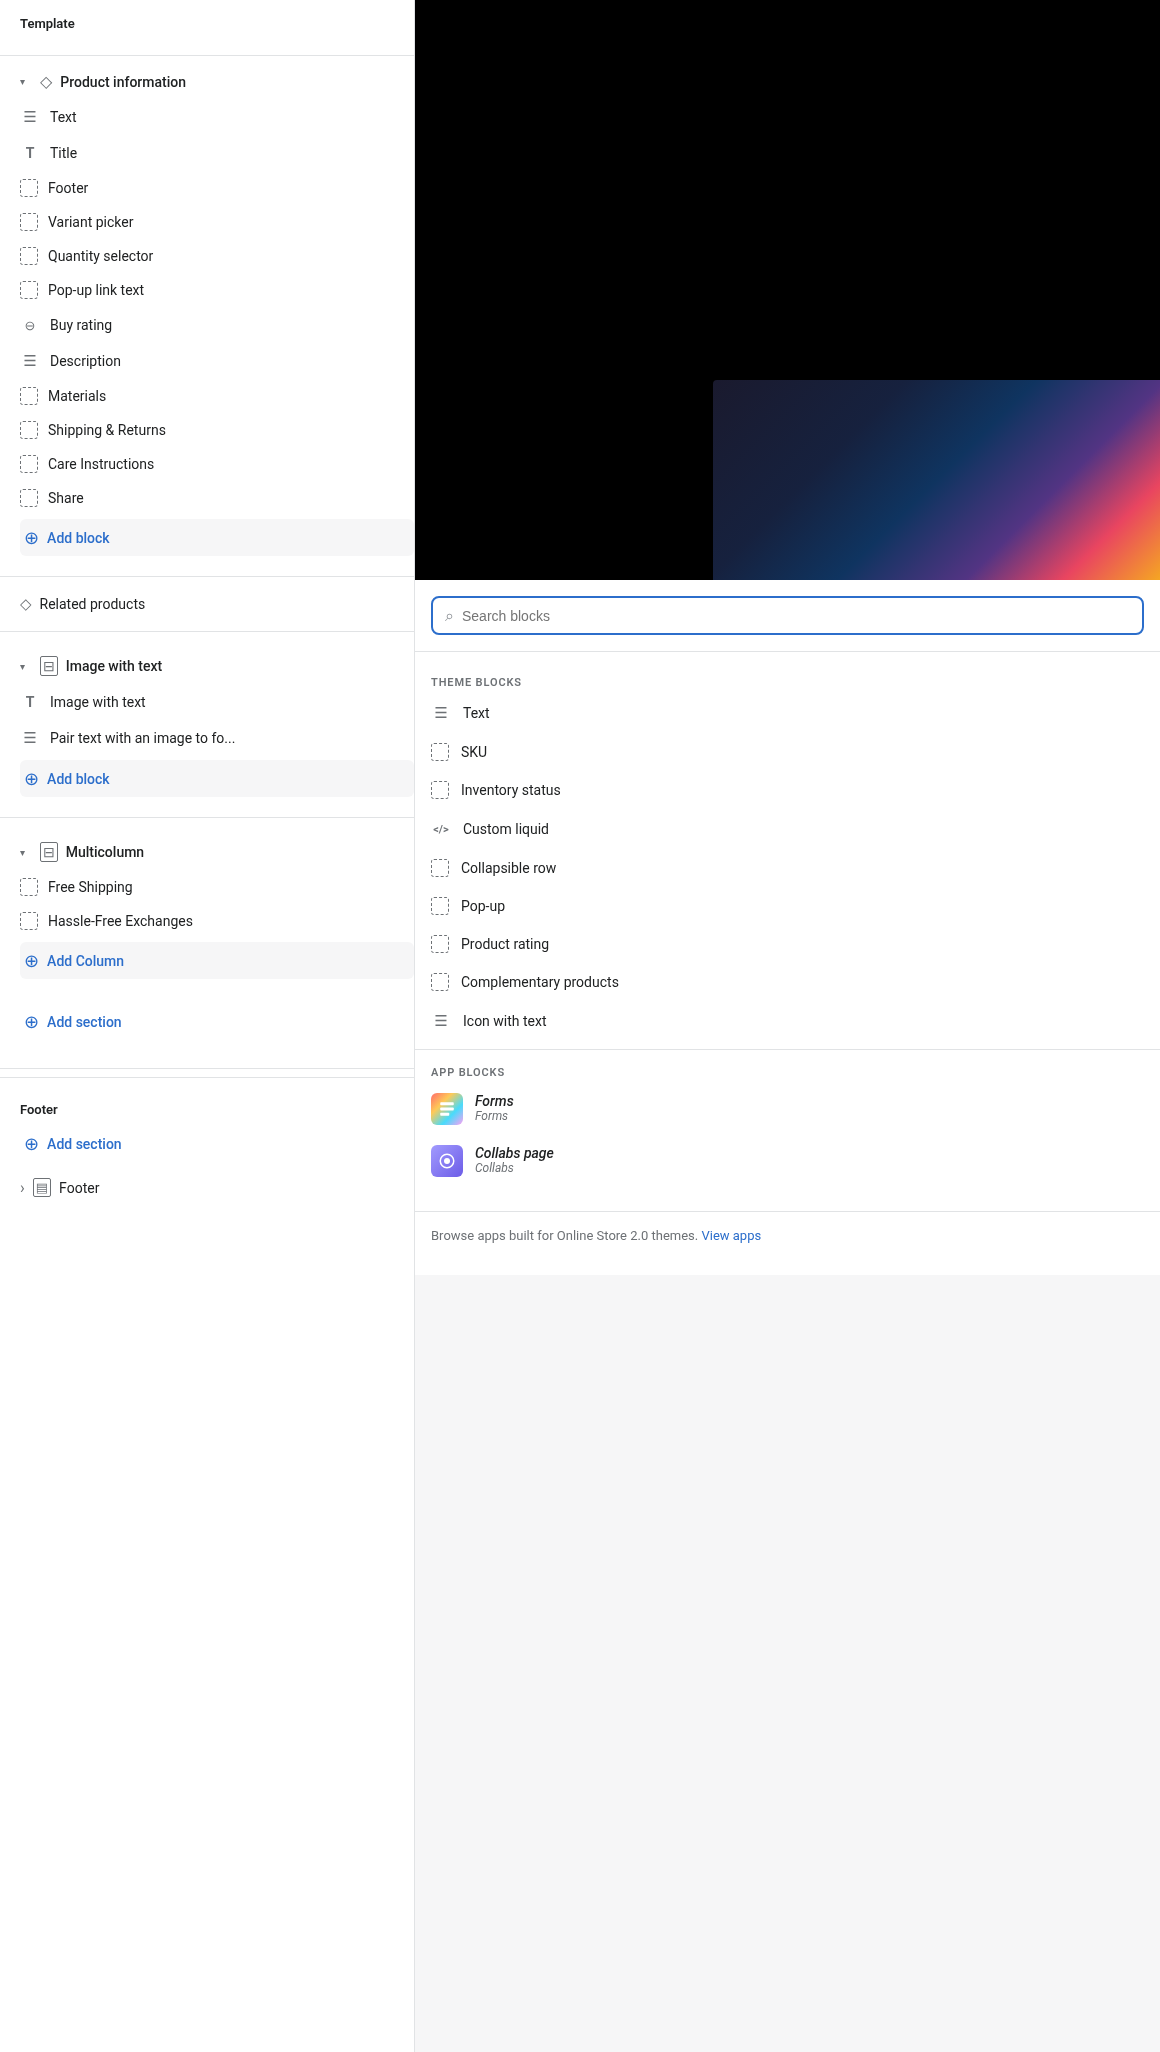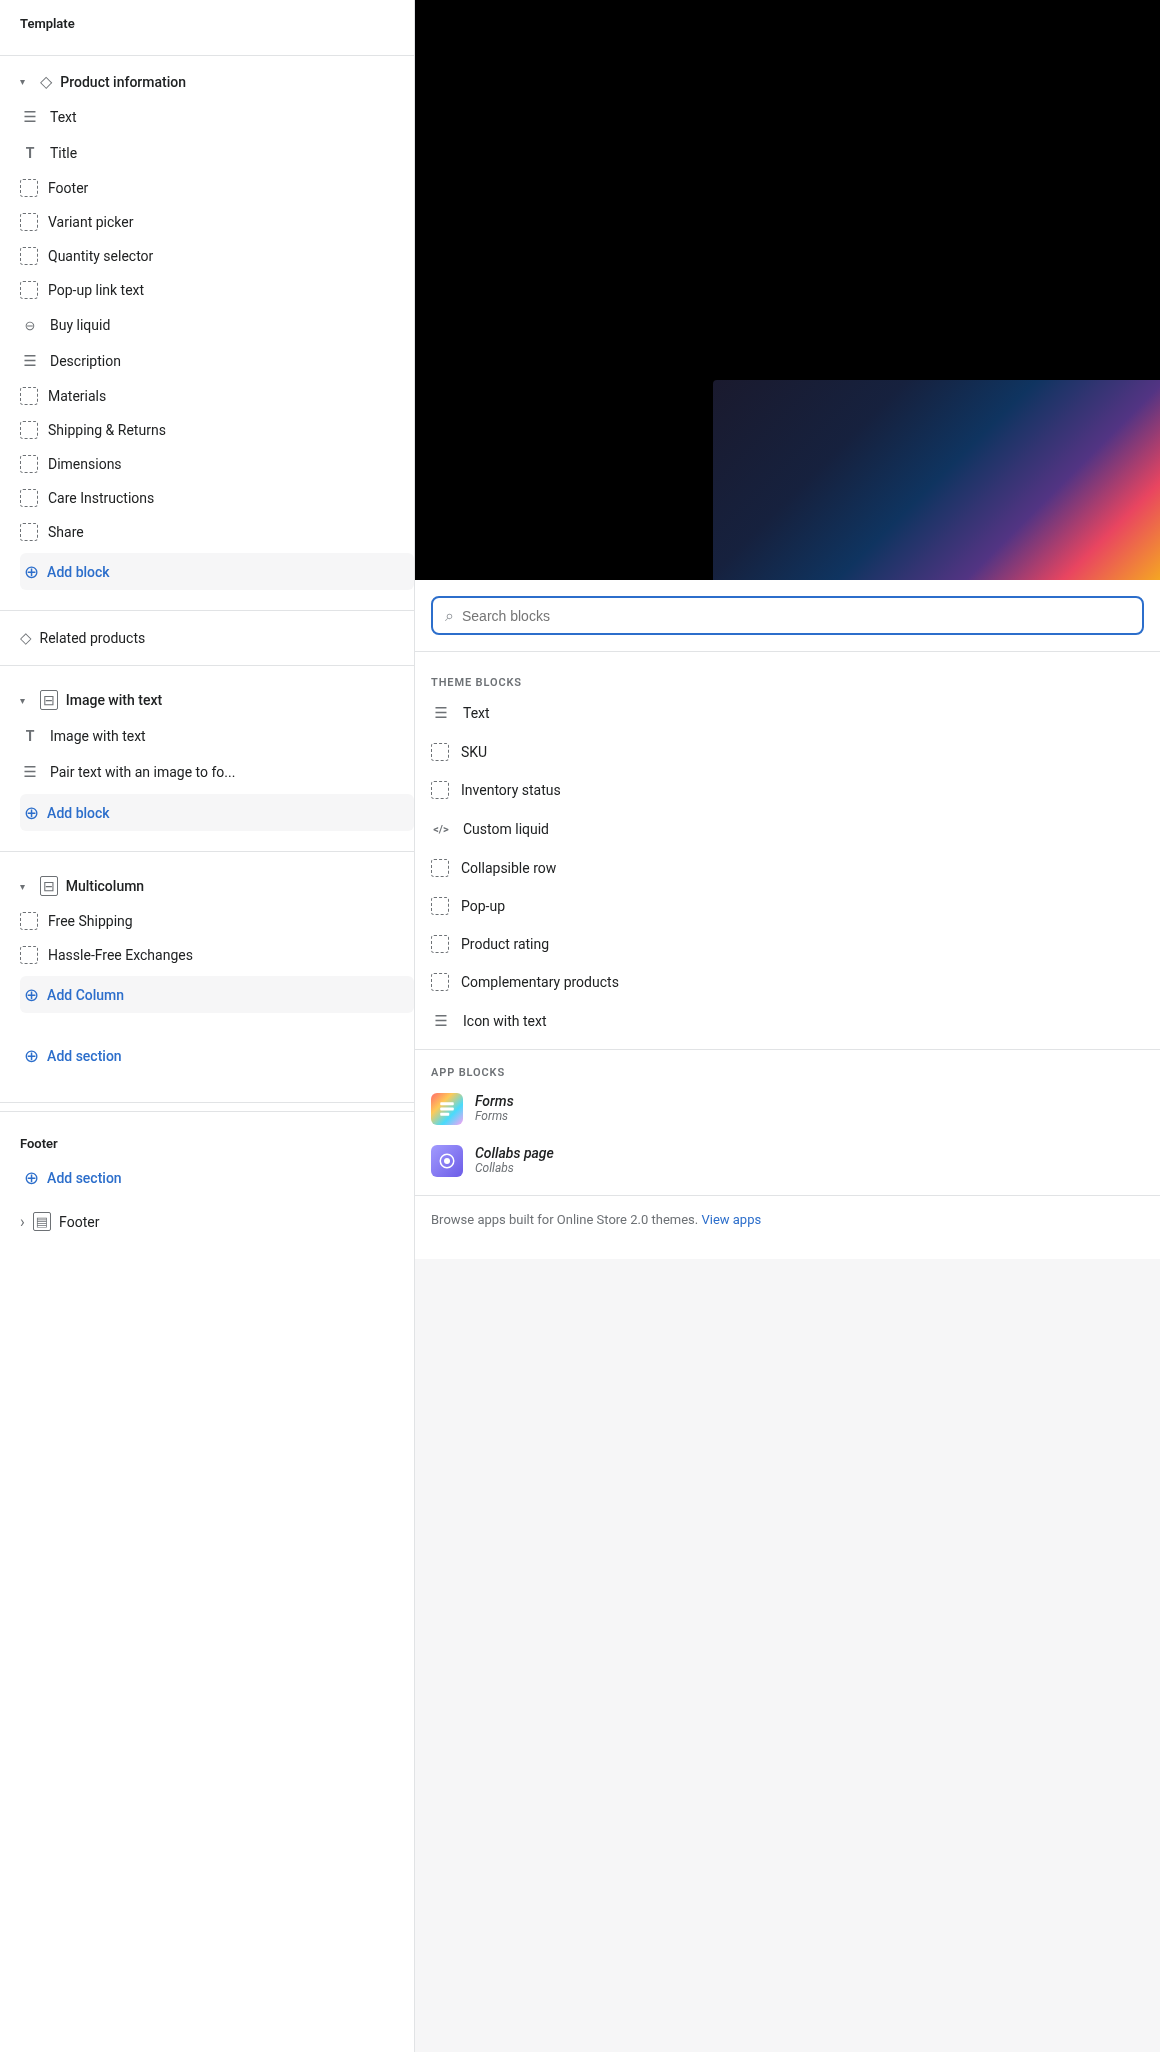--- a/index.html
+++ b/index.html
@@ -248,21 +248,21 @@
     .app-block-sub {
       font-size: 12px;
       color: #6d7175;
     }
 
     .app-blocks-footer {
       padding: 16px;
       font-size: 13px;
       color: #6d7175;
       border-top: 1px solid #e1e3e5;
-      margin-top: 8px;
+      margin-top: 24px;
     }
 
     .app-blocks-footer a {
       color: #2c6ecb;
       text-decoration: none;
     }
   </style>
 </head>
 <body>
 
@@ -306,42 +306,38 @@
         <span>Quantity selector</span>
       </div>
 
       <div class="block-item">
         <div class="dashed-icon"></div>
         <span>Pop-up link text</span>
       </div>
 
       <div class="block-item">
         <div class="block-icon" style="font-size:13px;">⊖</div>
-        <span>Buy liquid</span>
+        <span>Buy rating</span>
       </div>
 
       <div class="block-item">
         <div class="block-icon">☰</div>
         <span>Description</span>
       </div>
 
       <div class="block-item">
         <div class="dashed-icon"></div>
         <span>Materials</span>
       </div>
 
       <div class="block-item">
         <div class="dashed-icon"></div>
         <span>Shipping &amp; Returns</span>
       </div>
 
-      <div class="block-item">
-        <div class="dashed-icon"></div>
-        <span>Dimensions</span>
-      </div>
 
       <div class="block-item">
         <div class="dashed-icon"></div>
         <span>Care Instructions</span>
       </div>
 
       <div class="block-item">
         <div class="dashed-icon"></div>
         <span>Share</span>
       </div>

